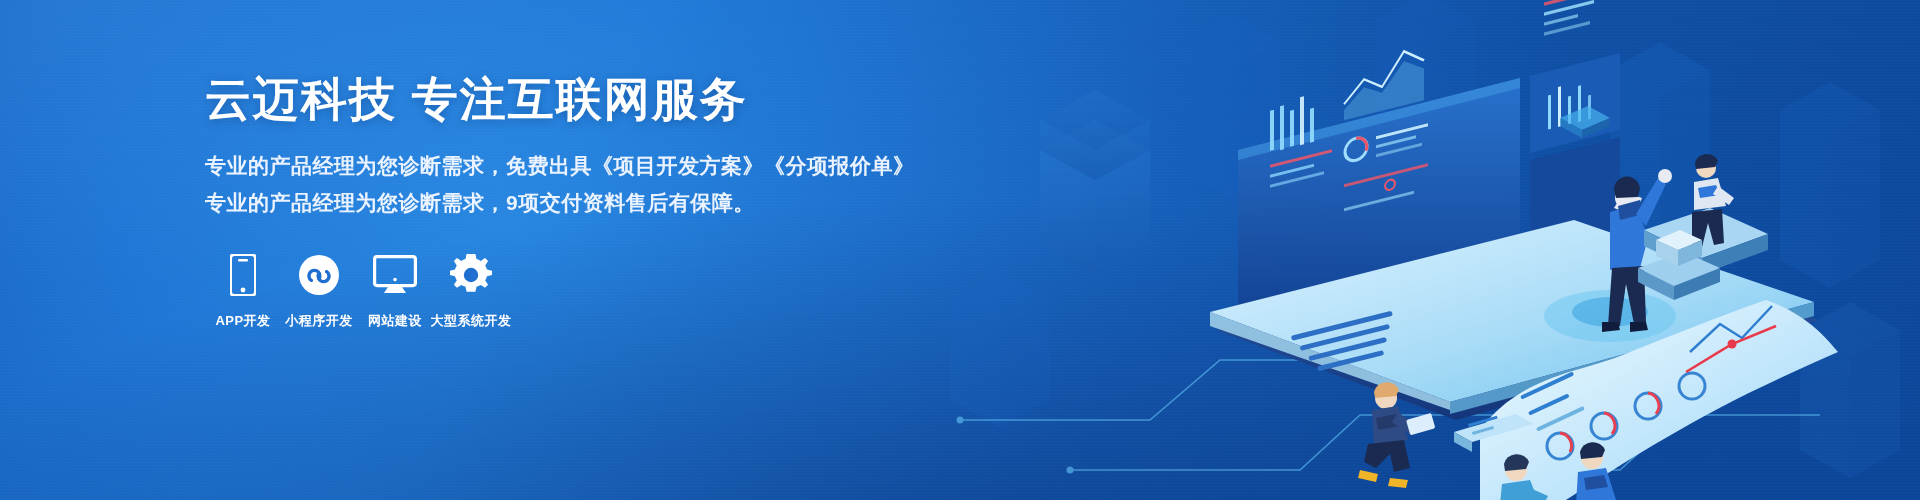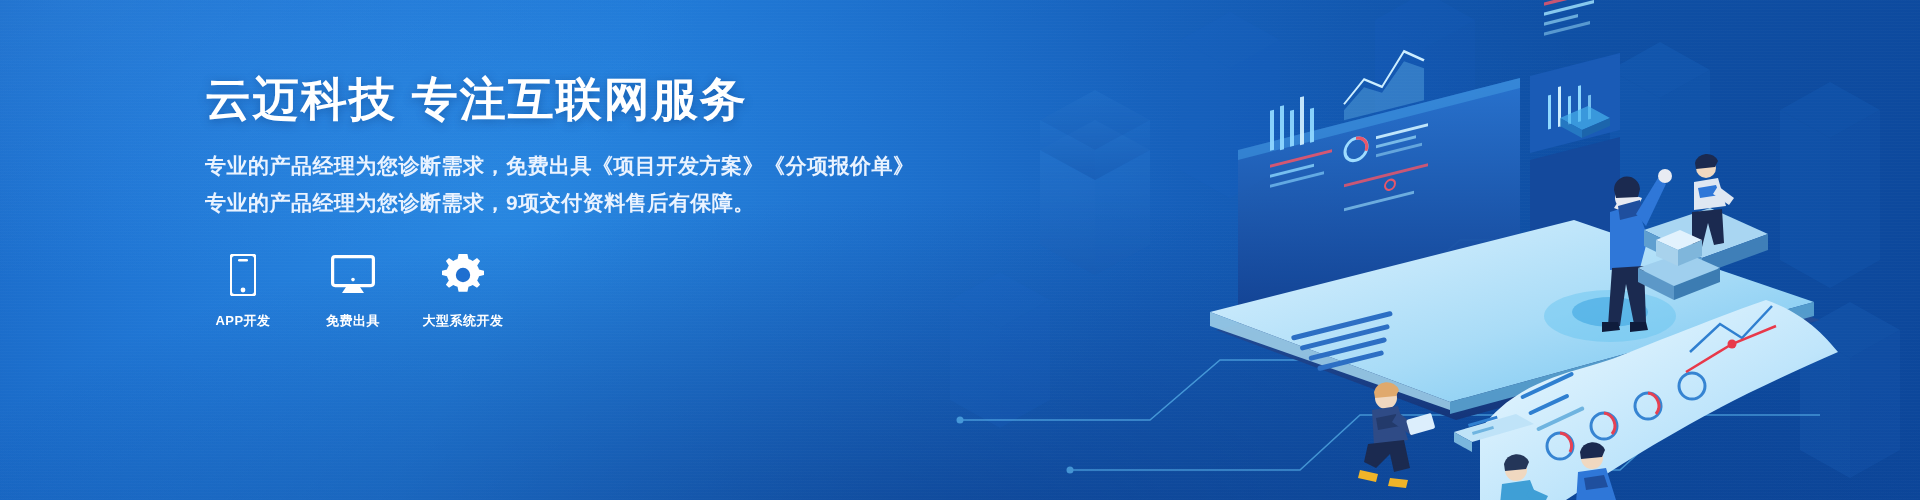--- a/index.html
+++ b/index.html
@@ -64,21 +64,20 @@
     line-height: 1.75;
     letter-spacing: 0.5px;
     white-space: nowrap;
   }
   .sub div { margin: 0; font-weight: bold; }
   
   .services {
     margin-top: 30px;
     display: flex;
     align-items: flex-end;
-    gap: 34px;
   }
   .svc {
     display: flex;
     flex-direction: column;
     align-items: center;
     width: 76px;
     cursor: pointer;
   }
   .svc-ico {
     height: 46px;
@@ -384,31 +383,41 @@
         <span class="svc-ico">
           <svg width="26" height="42" viewBox="0 0 26 42">
             <rect x="0.5" y="0.5" width="25" height="41" rx="4" fill="none" stroke="#ffffff" stroke-width="3"></rect>
             <rect x="8" y="5" width="10" height="2.6" rx="1.3" fill="#ffffff"></rect>
             <circle cx="13" cy="36" r="2.4" fill="#ffffff"></circle>
           </svg>
         </span>
         <span class="svc-label">APP开发</span>
       </div>
 
+      <div class="svc">
+        <span class="svc-ico">
+          <svg width="42" height="42" viewBox="0 0 42 42">
+            <circle cx="21" cy="21" r="20" fill="#ffffff"></circle>
+            <path d="M13.5,26.5 a5.5,5.5 0 1 1 7.5,-7.6 a5.5,5.5 0 1 0 7.5,-1.4" fill="none" stroke="#1f6fd0" stroke-width="3" stroke-linecap="round"></path>
+            <path d="M28.5,17.5 a5.5,5.5 0 1 1 -7.5,7.6 a5.5,5.5 0 1 0 -7.5,1.4" fill="none" stroke="#1f6fd0" stroke-width="3" stroke-linecap="round"></path>
+          </svg>
+        </span>
+        <span class="svc-label">小程序开发</span>
+      </div>
 
 
       <div class="svc">
         <span class="svc-ico">
           <svg width="44" height="40" viewBox="0 0 44 40">
             <rect x="1.6" y="1.6" width="40.8" height="29" rx="2.5" fill="none" stroke="#ffffff" stroke-width="3.2"></rect>
             <circle cx="22" cy="24.6" r="1.8" fill="#ffffff"></circle>
             <path d="M15,32 h14 l4,6 h-22 z" fill="#ffffff"></path>
           </svg>
         </span>
-        <span class="svc-label">免费出具</span>
+        <span class="svc-label">网站建设</span>
       </div>
 
       <div class="svc">
         <span class="svc-ico">
           <svg width="42" height="42" viewBox="0 0 42 42">
             <path d="M21,0 l4.4,0 l1.1,5.1 a16,16 0 0 1 4.2,1.8 l4.3,-2.9 l3.1,3.1 l-2.9,4.3
                      a16,16 0 0 1 1.8,4.2 l5.1,1.1 l0,4.4 l-5.1,1.1 a16,16 0 0 1 -1.8,4.2 l2.9,4.3
                      l-3.1,3.1 l-4.3,-2.9 a16,16 0 0 1 -4.2,1.8 l-1.1,5.1 l-4.4,0 l-4.4,0 l-1.1,-5.1
                      a16,16 0 0 1 -4.2,-1.8 l-4.3,2.9 l-3.1,-3.1 l2.9,-4.3 a16,16 0 0 1 -1.8,-4.2
                      l-5.1,-1.1 l0,-4.4 l5.1,-1.1 a16,16 0 0 1 1.8,-4.2 l-2.9,-4.3 l3.1,-3.1 l4.3,2.9

